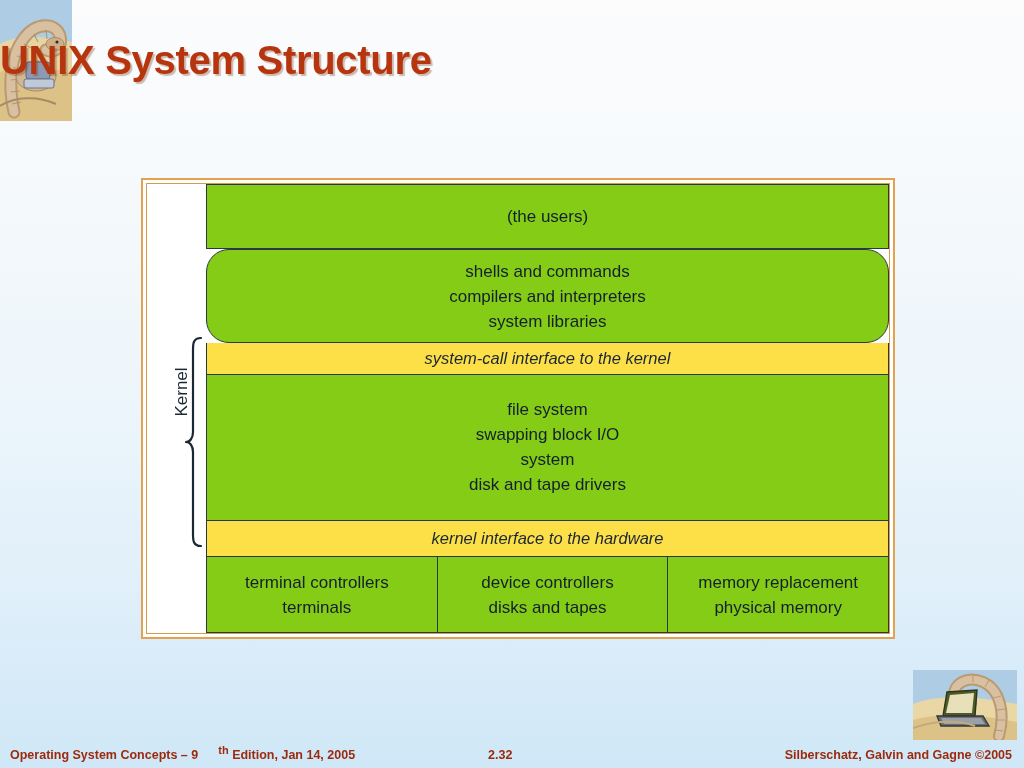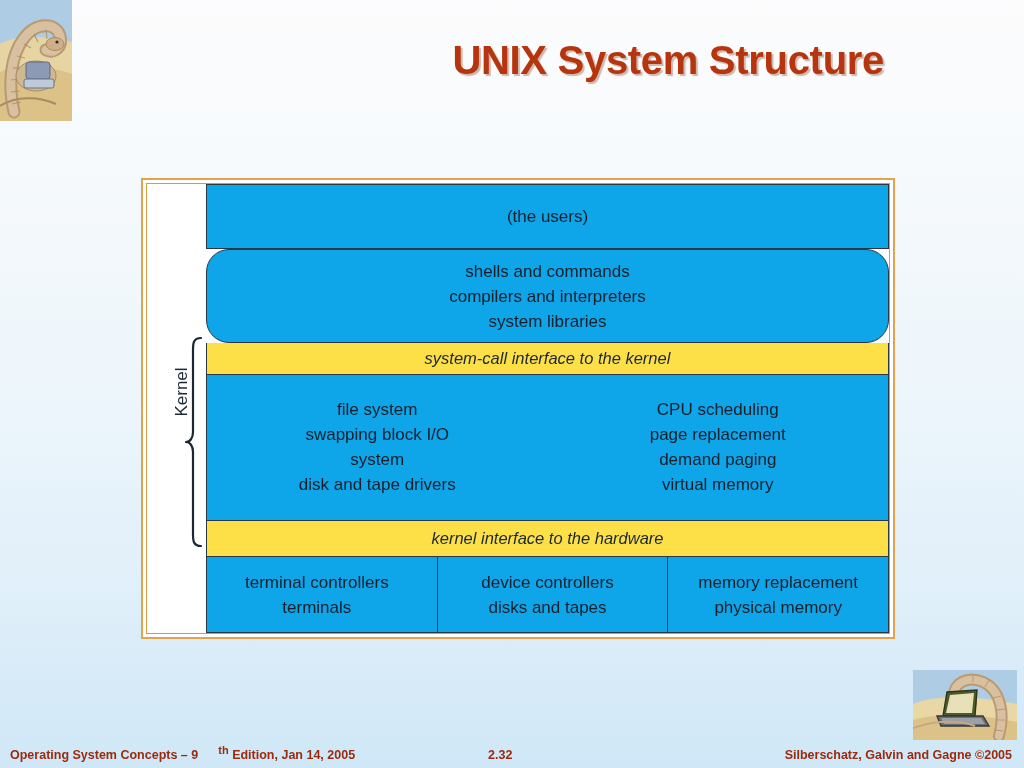--- a/index.html
+++ b/index.html
@@ -30,21 +30,21 @@
     overflow: hidden;
     background: linear-gradient(to bottom, #a9cbe4 0%, #bcd6e8 40%, #ead9a6 62%, #e0c286 100%);
   }
   .logo-svg { display:block; }
 
   
   .title {
     position: absolute;
     left: 0; top: 38px;
     width: 884px;
-    text-align: right;
+    text-align: left;
     font-size: 40px;
     font-weight: bold;
     color: #b7350e;
     letter-spacing: -0.3px;
     text-shadow: 2px 2px 1px rgba(120,60,30,0.35);
     font-family: "Liberation Sans", sans-serif;
   }
 
   
   .figure {
@@ -105,21 +105,21 @@
     box-sizing: border-box;
     display: flex;
     align-items: center;
     justify-content: center;
     text-align: center;
     color: #14202c;
     font-size: 17px;
     line-height: 25px;
   }
   .row.blue {
-    background: #0ea5e9;
+    background: #84cc16;
     border: 1.5px solid #2a3845;
     border-top-width: 1.5px;
   }
   .row.gray {
     background: #fde047;
     font-style: italic;
     font-size: 16.5px;
     color: #1b2733;
     border-left: 1.5px solid #2a3845;
     border-right: 1.5px solid #2a3845;
@@ -239,26 +239,20 @@
         <span>system-call interface to the kernel</span>
       </div>
 
       <div class="row blue" id="row-kernel">
         <div class="kernel-cols">
           <div class="col">
             <div>file system</div>
             <div>swapping block I/O</div>
             <div>system</div>
             <div>disk and tape drivers</div>
-          </div>
-          <div class="col">
-            <div>CPU scheduling</div>
-            <div>page replacement</div>
-            <div>demand paging</div>
-            <div>virtual memory</div>
           </div>
         </div>
       </div>
 
       <div class="row gray" id="row-hwif">
         <span>kernel interface to the hardware</span>
       </div>
 
       <div class="row blue" id="row-hw">
         <div class="hw-cols">

